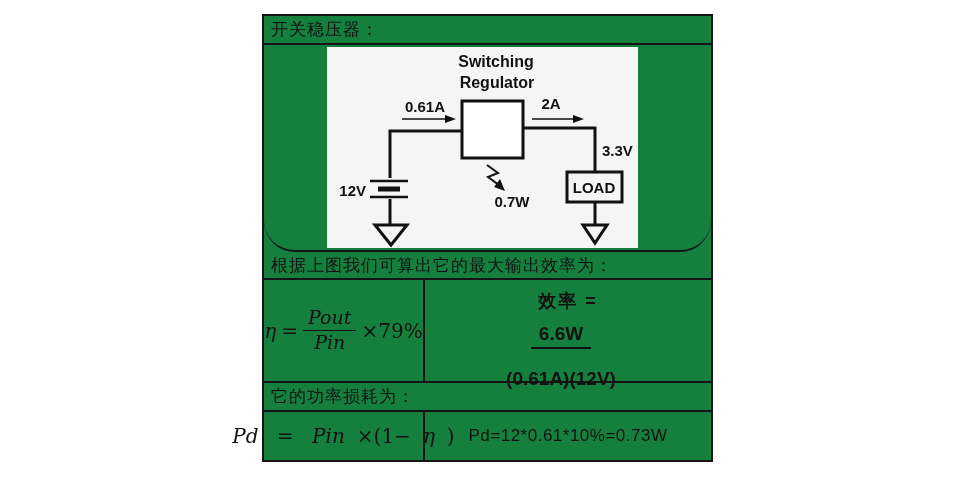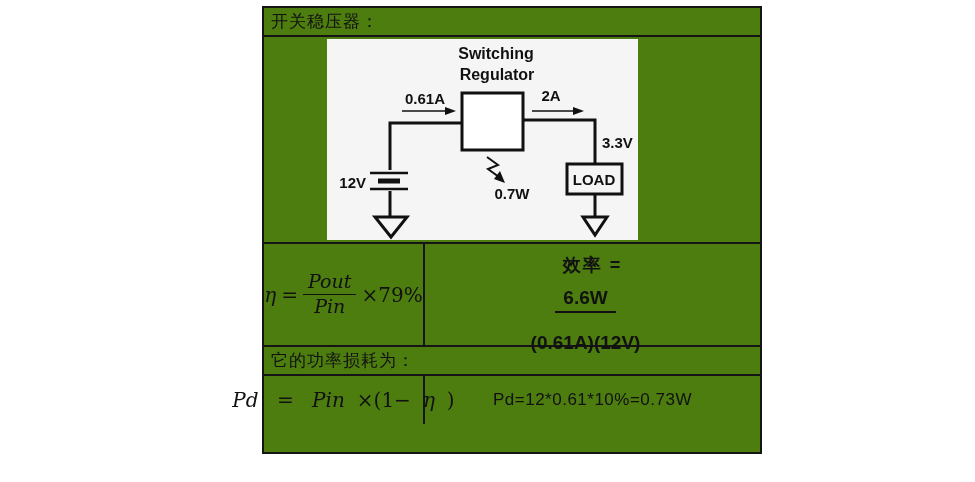--- a/index.html
+++ b/index.html
@@ -1,31 +1,31 @@
 <!DOCTYPE html>
 <html><head>
 <meta charset="utf-8">
 <style>
   html,body{margin:0;padding:0;}
   .page{
     position:relative;width:975px;height:482px;background:#ffffff;
     font-family:"Liberation Sans",sans-serif;color:#111;overflow:hidden;
   }
   .doc-table{
-    position:absolute;left:262px;top:6px;width:500px;height:448px;
-    border:2px solid #151515;box-sizing:border-box;background:#4d7c0f;
+    position:absolute;left:262px;top:14px;width:451px;height:448px;
+    border:2px solid #151515;box-sizing:border-box;background:#15803d;
   }
   .t-row{position:relative;box-sizing:border-box;border-bottom:2px solid #151515;}
   .t-row.last{border-bottom:none;}
   .caption-row{
     display:flex;align-items:center;padding-left:7px;
     font-family:"Liberation Serif",serif;font-size:17px;letter-spacing:1px;
   }
   .row-title{height:29px;}
-  .row-circuit{height:207px;}
+  .row-circuit{height:207px;border-radius:31px;}
   .row-eff-caption{height:28px;}
   .row-formula{height:103px;display:flex;}
   .row-loss-caption{height:29px;}
   .row-bottom{height:48px;display:flex;}
   .cell-left{
     width:161px;box-sizing:border-box;border-right:2px solid #151515;
     display:flex;align-items:center;justify-content:center;
   }
   .cell-right{flex:1;position:relative;border-radius:31px;}
   
@@ -106,20 +106,23 @@
         </g>
 
         <text x="161" y="67" text-anchor="middle" font-size="15" font-weight="bold">0.61A</text>
         <text x="287" y="64" text-anchor="middle" font-size="15" font-weight="bold">2A</text>
         <text x="102" y="151" text-anchor="end" font-size="15" font-weight="bold">12V</text>
         <text x="338" y="111" font-size="15" font-weight="bold">3.3V</text>
         <text x="248" y="162" text-anchor="middle" font-size="15" font-weight="bold">0.7W</text>
       </svg>
     </div>
 
+    <div class="t-row row-eff-caption caption-row">
+      <span>根据上图我们可算出它的最大输出效率为：</span>
+    </div>
 
     <div class="t-row row-formula">
       <div class="cell-left">
         <span class="math">
           <span class="it">η</span>
           <span>=</span>
           <span class="frac">
             <span class="num it">Pout</span>
             <span class="den it">Pin</span>
           </span>

